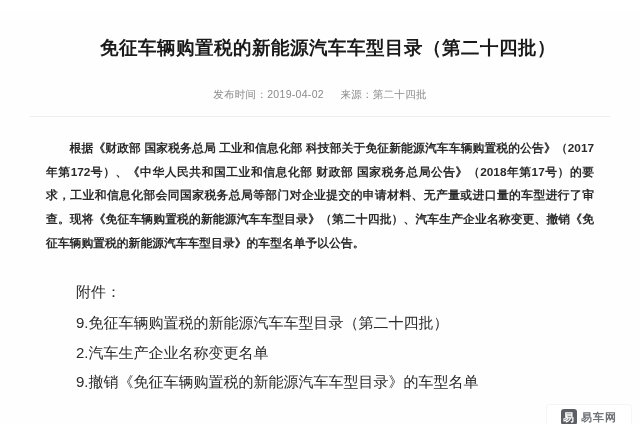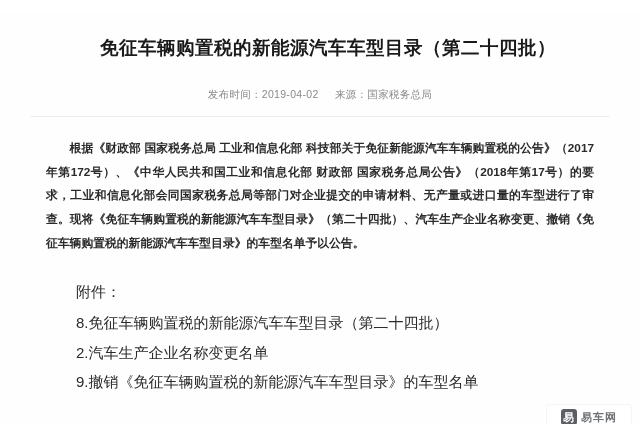--- a/index.html
+++ b/index.html
@@ -123,32 +123,32 @@
 </head>
 <body>
 
 <div class="page">
 
   <h1 class="title">免征车辆购置税的新能源汽车车型目录（第二十四批）</h1>
 
   <div class="meta">
     <span>发布时间：2019-04-02</span>
     <span class="sep">&nbsp;</span>
-    <span>来源：国家税务总局</span>
+    <span>来源：第二十四批</span>
   </div>
 
   <hr class="divider">
 
   <div class="body-text">
     <p class="para">根据《财政部 国家税务总局 工业和信息化部 科技部关于免征新能源汽车车辆购置税的公告》（2017年第172号）、《中华人民共和国工业和信息化部 财政部 国家税务总局公告》（2018年第17号）的要求，工业和信息化部会同国家税务总局等部门对企业提交的申请材料、无产量或进口量的车型进行了审查。现将《免征车辆购置税的新能源汽车车型目录》（第二十四批）、汽车生产企业名称变更、撤销《免征车辆购置税的新能源汽车车型目录》的车型名单予以公告。</p>
   </div>
 
   <div class="attachments">
     <p class="att-head">附件：</p>
-    <p class="att-item">8.免征车辆购置税的新能源汽车车型目录（第二十四批）</p>
+    <p class="att-item">9.免征车辆购置税的新能源汽车车型目录（第二十四批）</p>
     <p class="att-item">2.汽车生产企业名称变更名单</p>
     <p class="att-item">9.撤销《免征车辆购置税的新能源汽车车型目录》的车型名单</p>
   </div>
 
   <div class="signature">
     <div>工业和信息化部</div>
     <div>国家税务总局</div>
 
   </div>
 

